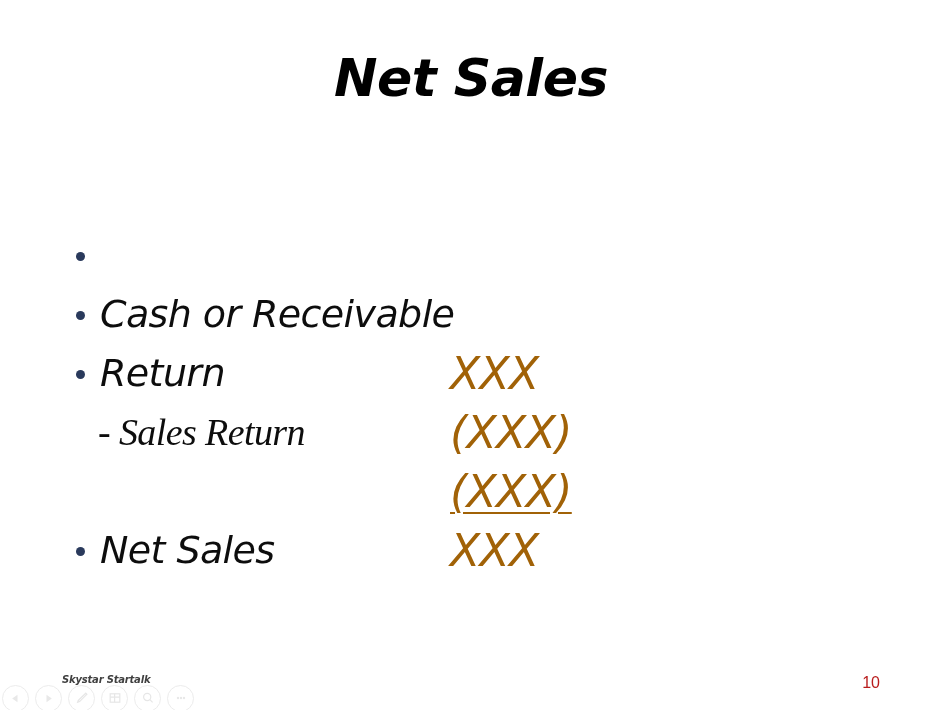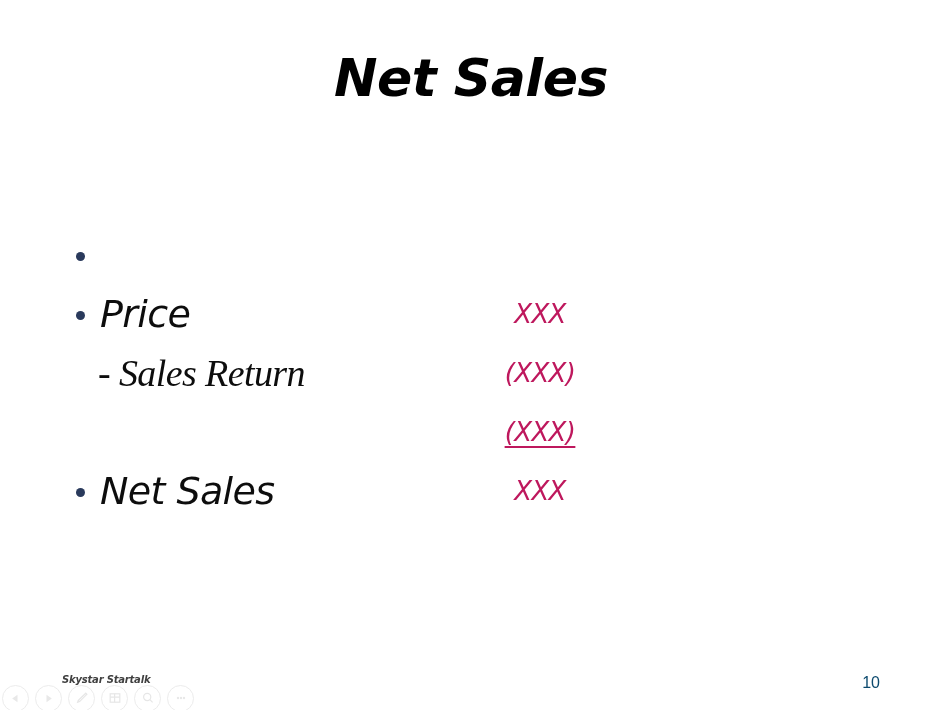--- a/index.html
+++ b/index.html
@@ -78,26 +78,26 @@
   .line.sub .line-label {
     left: 28px;
     font-family: Liberation Serif, serif;
   }
 
   .amount {
     position: absolute;
     left: 380px;
     top: 0;
     width: 180px;
-    text-align: center;
-    font-family: "DejaVu Sans", sans-serif;
-    font-size: 26px;
+    text-align: left;
+    font-family: "DejaVu Sans", sans-serif;
+    font-size: 44px;
     font-style: italic;
     font-weight: normal;
-    color: #be185d;
+    color: #a16207;
     letter-spacing: -0.6px;
   }
 
   .amount.underlined {
     text-decoration: underline;
     text-underline-offset: 5px;
     text-decoration-thickness: 2px;
   }
 
   
@@ -112,21 +112,21 @@
     color: #404040;
     letter-spacing: -0.2px;
   }
 
   .page-number {
     position: absolute;
     right: 62px;
     top: 674px;
     font-family: "Liberation Sans", sans-serif;
     font-size: 16px;
-    color: #0c4a6e;
+    color: #b91c1c;
   }
 
   
   .control-bar {
     position: absolute;
     left: 0;
     bottom: 0;
     height: 24px;
     display: flex;
     align-items: center;
@@ -156,24 +156,28 @@
 <div class="slide">
 
   <div class="slide-title">Net Sales</div>
 
   <div class="body-block">
 
     <div class="line">
       <span class="bullet-dot"></span>
     </div>
 
-
-    <div class="line">
-      <span class="bullet-dot"></span>
-      <span class="line-label">Price</span>
+    <div class="line">
+      <span class="bullet-dot"></span>
+      <span class="line-label">Cash or Receivable</span>
+    </div>
+
+    <div class="line">
+      <span class="bullet-dot"></span>
+      <span class="line-label">Return</span>
       <span class="amount">XXX</span>
     </div>
 
     <div class="line sub">
       <span class="line-label">- Sales Return</span>
       <span class="amount">(XXX)</span>
     </div>
 
     <div class="line sub">
       <span class="amount underlined">(XXX)</span>

